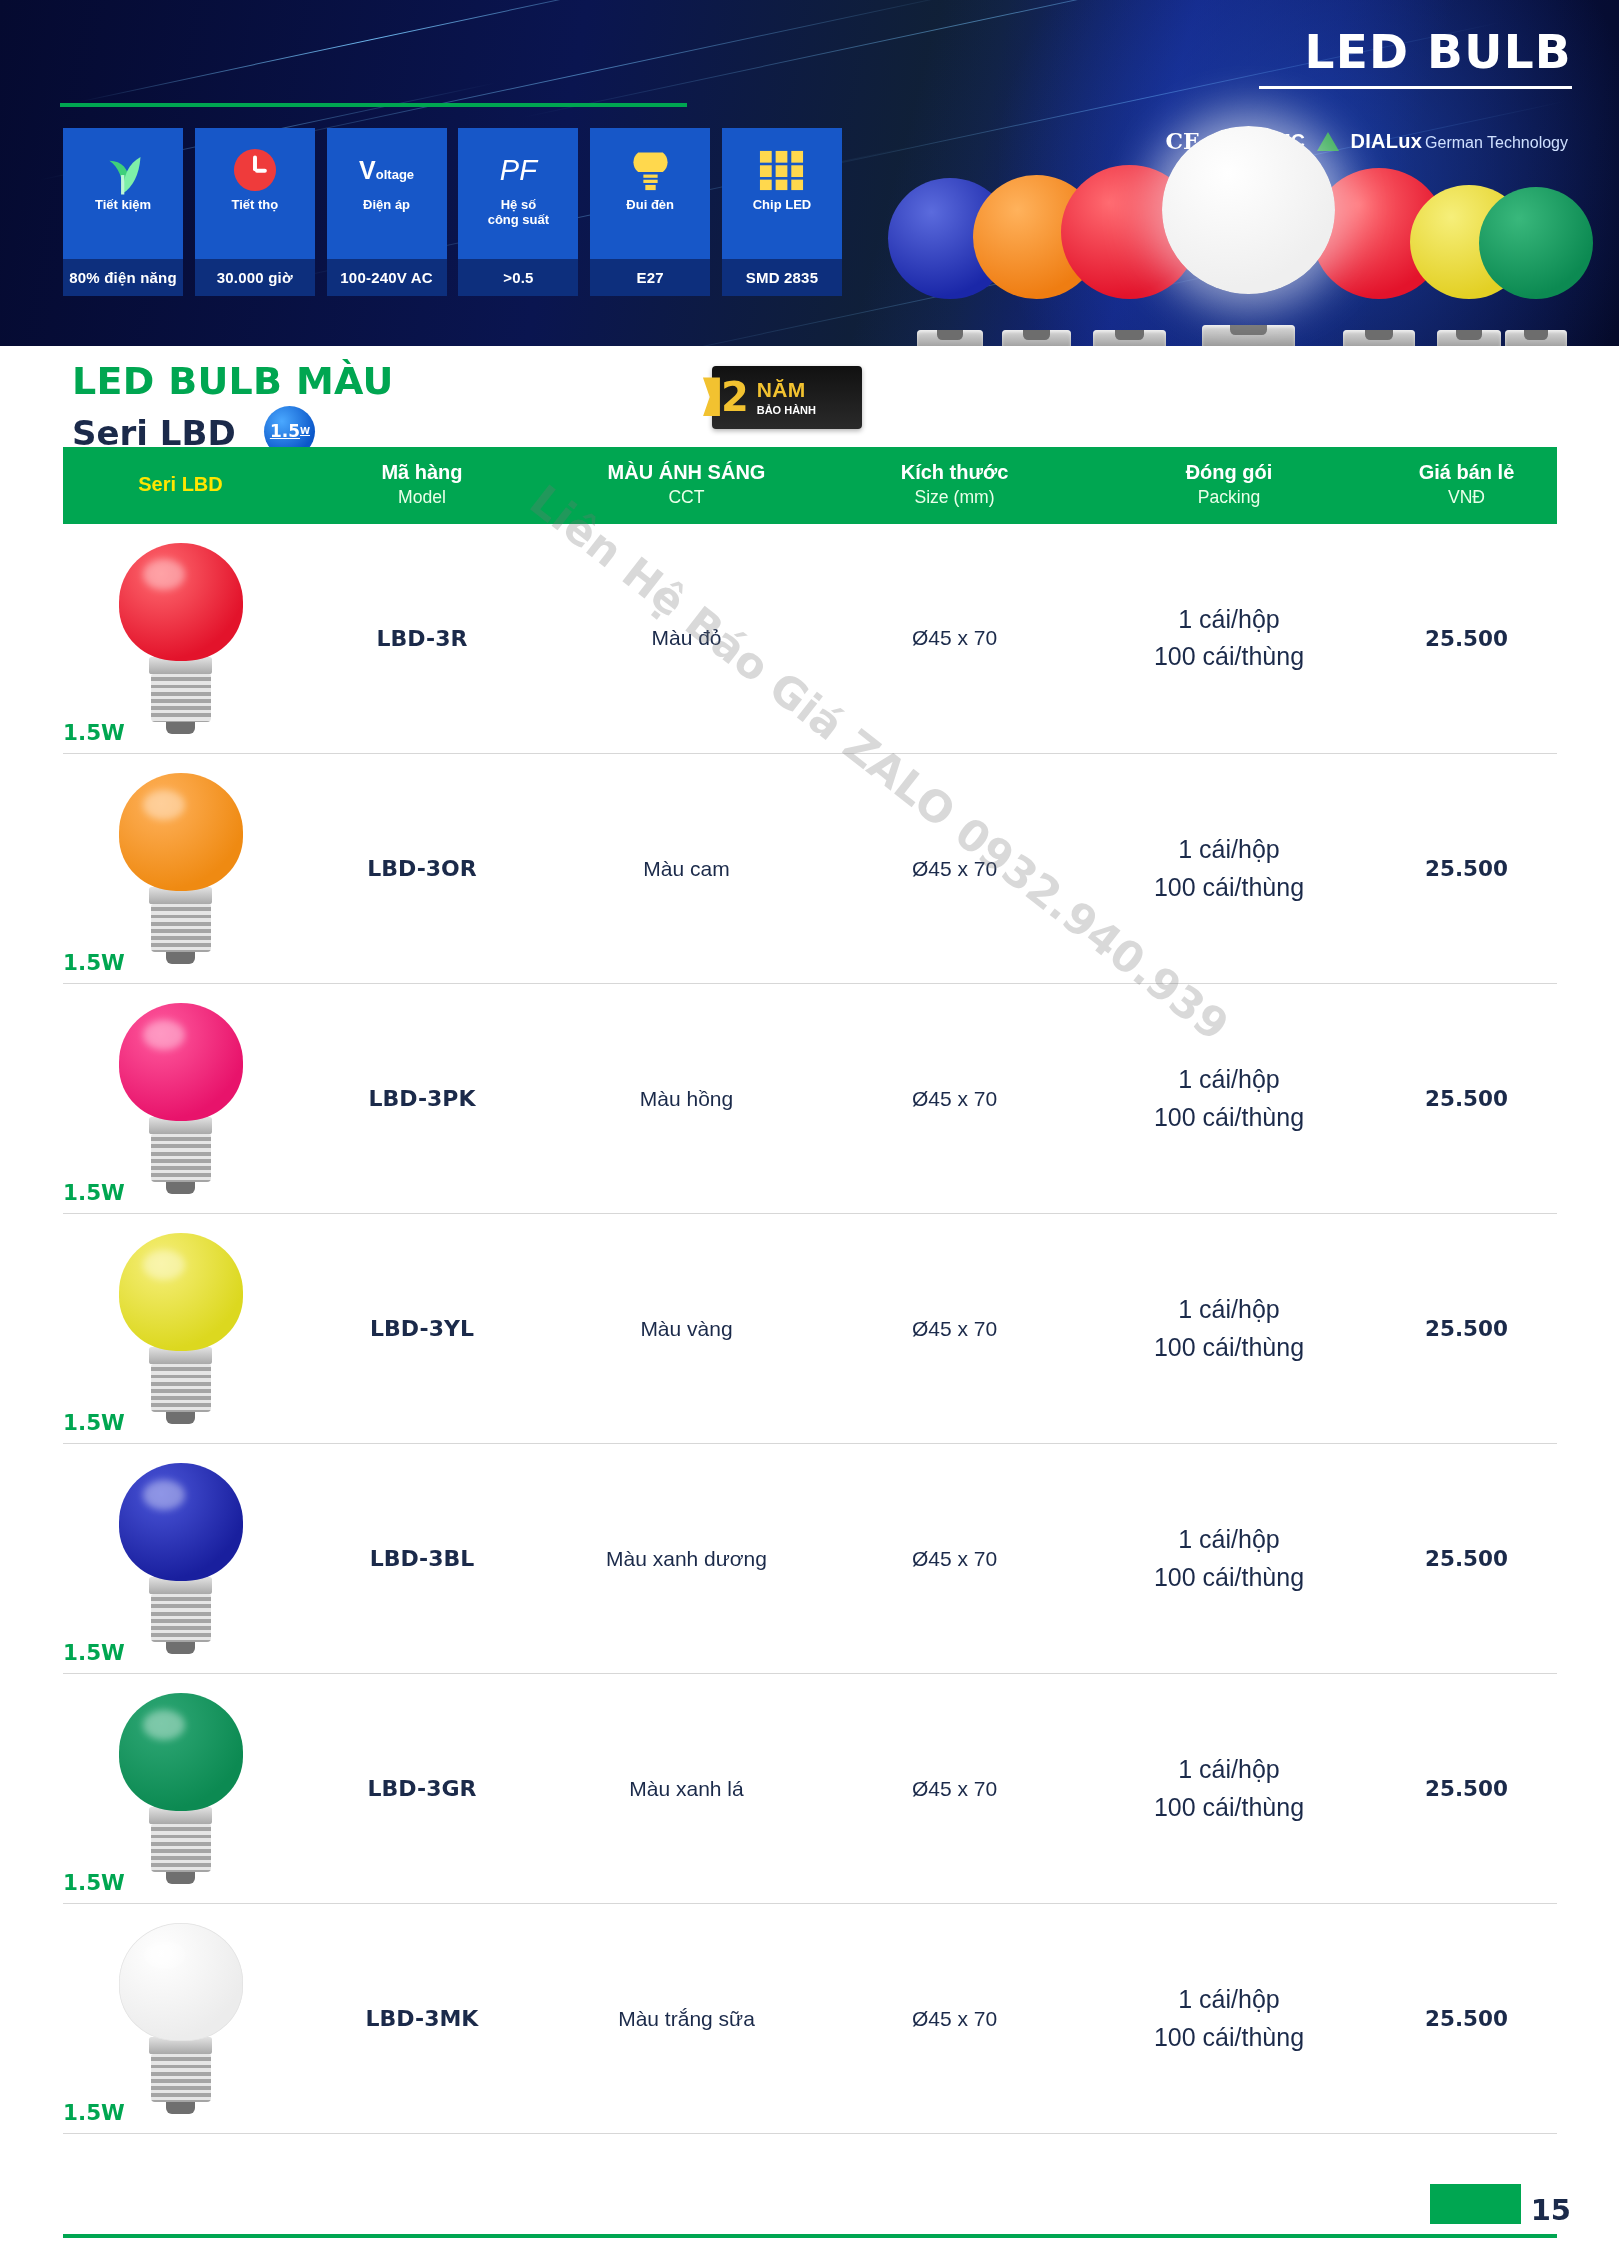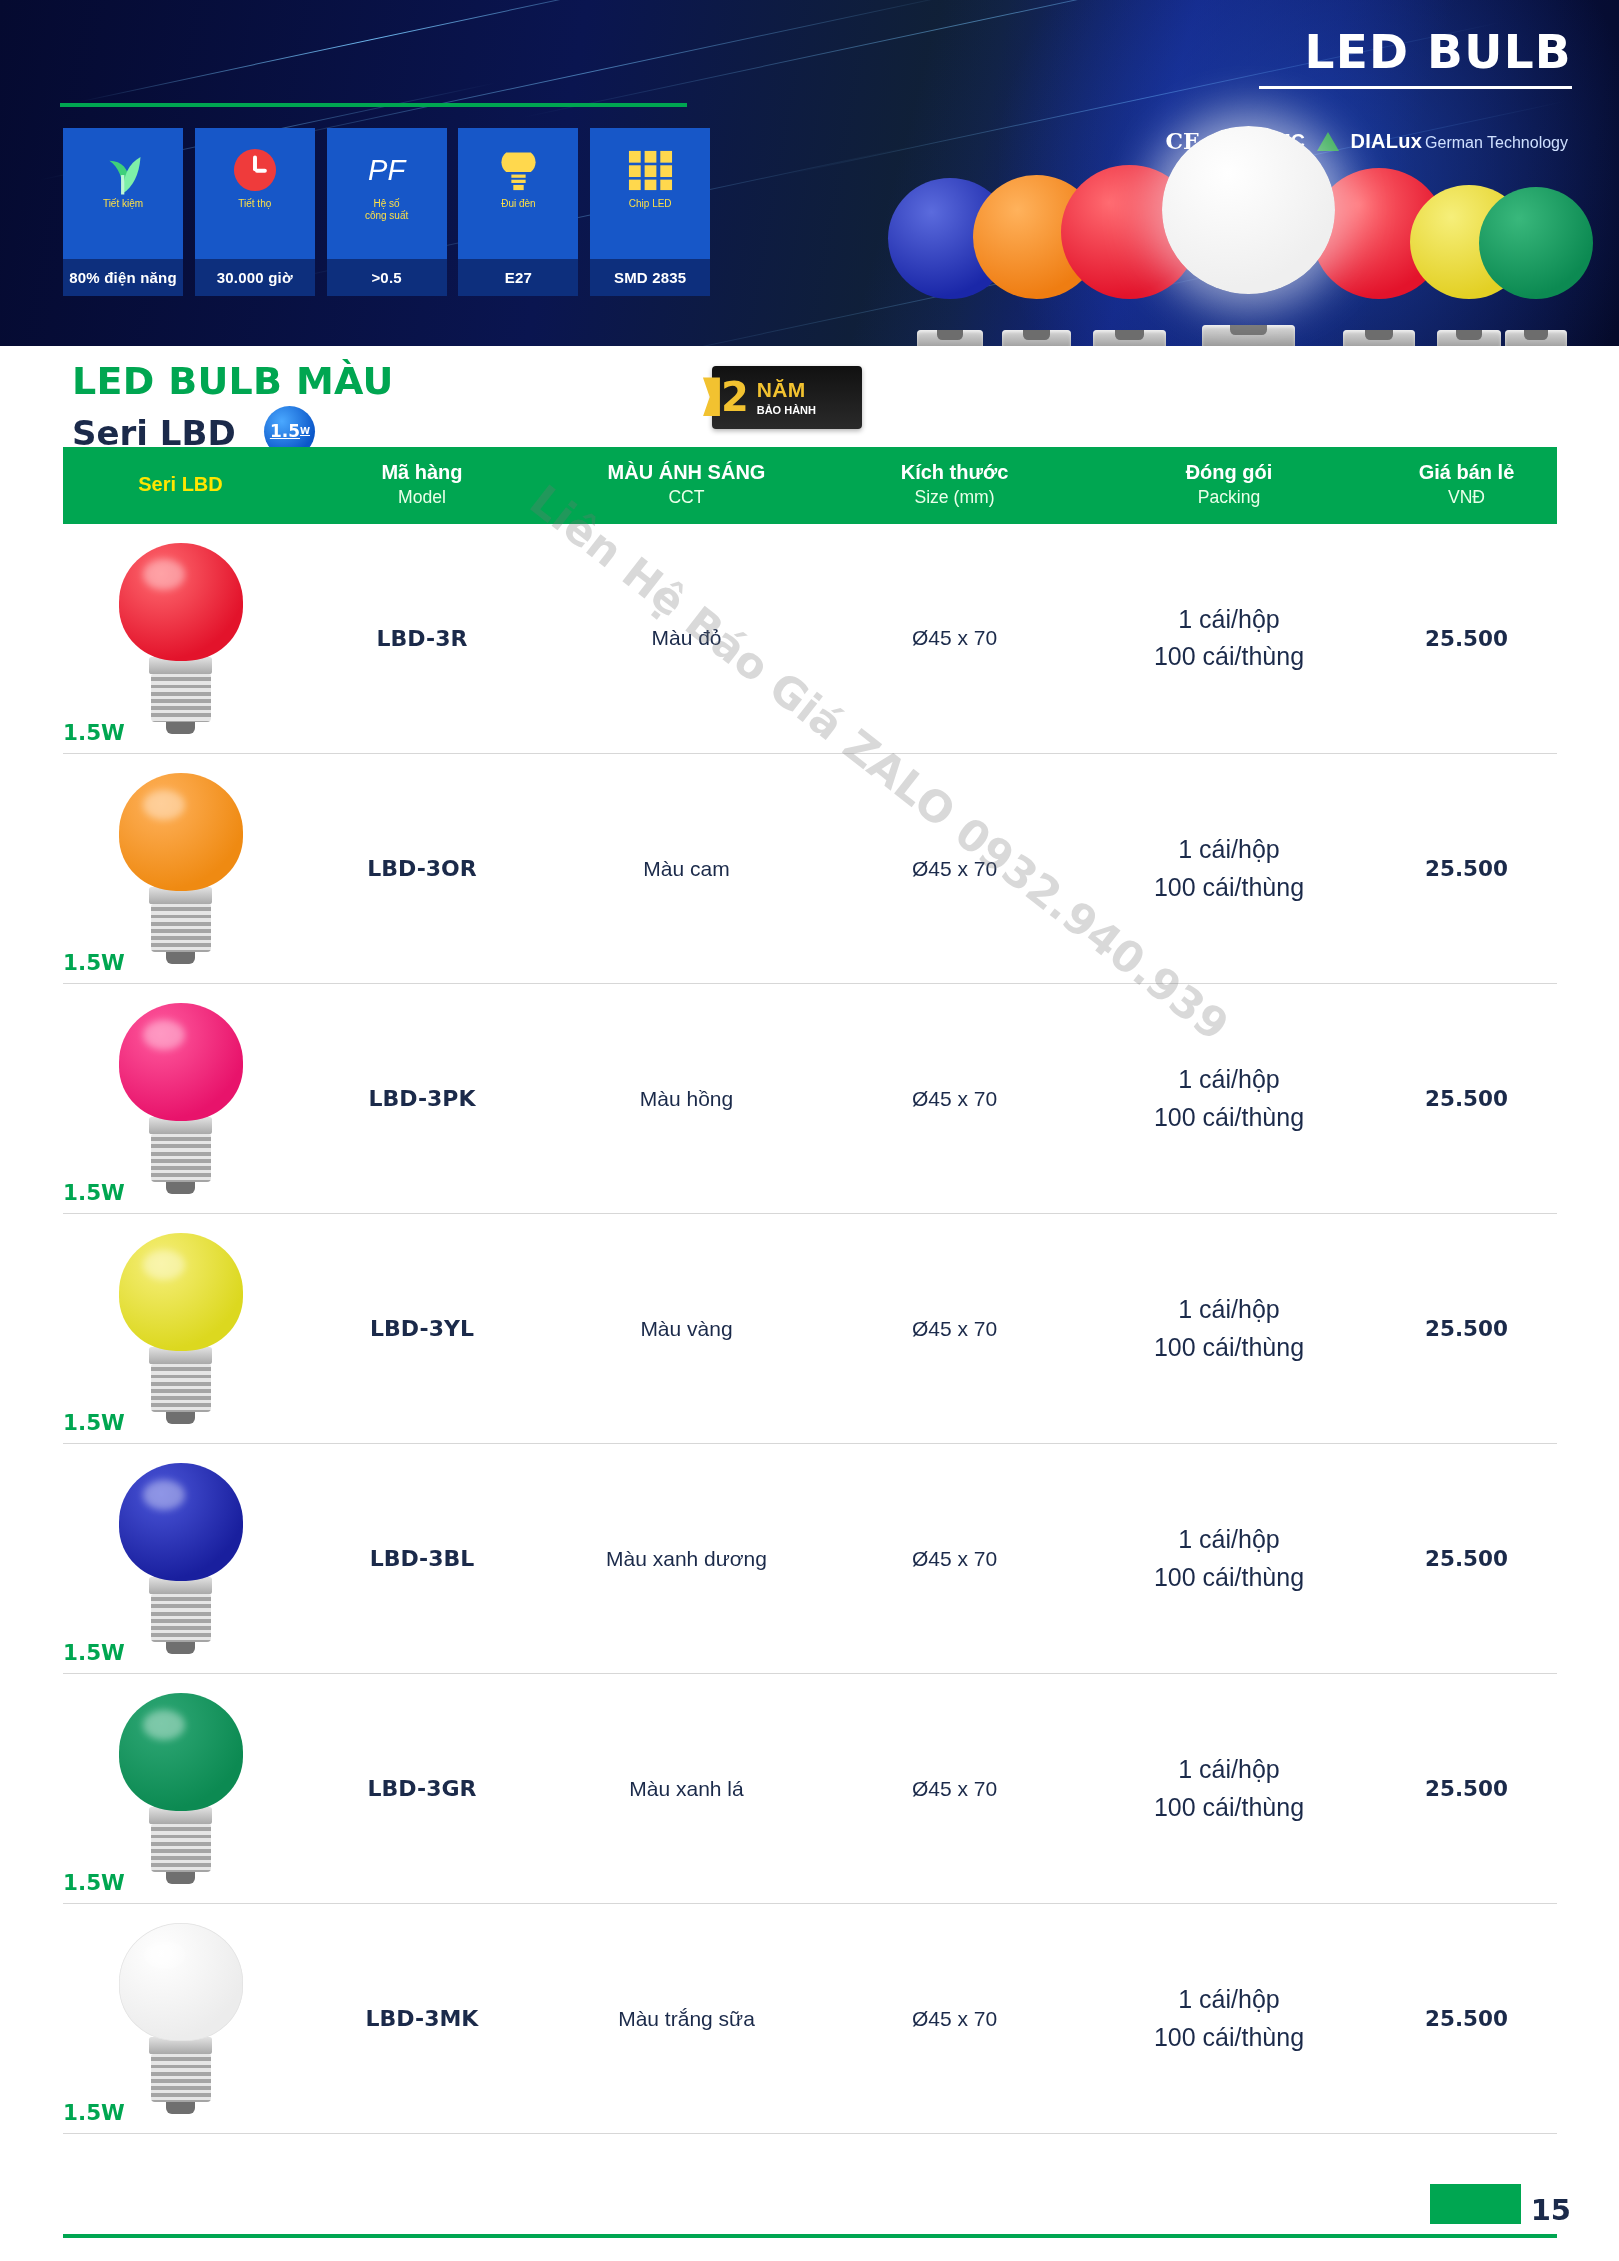--- a/index.html
+++ b/index.html
@@ -45,21 +45,21 @@
 
   
   .features { position:absolute; left: 63px; top: 128px; display:flex; gap: 11.8px; }
   .feat { width: 120px; display:flex; flex-direction:column; align-items:stretch; }
   .feat .box {
     height: 131px; background:#1757c8;
     display:flex; flex-direction:column; align-items:center; justify-content:flex-start;
     padding-top: 14.4px; color:#fff;
   }
   .feat .glyph { height: 56px; display:flex; align-items:center; justify-content:center; }
-  .feat .cap { font-size: 10px; line-height:1.15; text-align:center; color:#fde047; padding: 0 3.9px; }
+  .feat .cap { font-size: 13px; line-height:1.15; text-align:center; color:#ffffff; padding: 0 3.9px; font-weight: bold; }
   .feat .val {
     height: 37px; background:#0d2f7d; color:#fff; font-size:15px; font-weight:700;
     display:flex; align-items:center; justify-content:center; letter-spacing:0.2px;
   }
   .vtxt { font-size: 25px; font-weight: 800; }
   .vtxt small { font-size: 13px; font-weight:700; }
   .pf-txt { font-size: 29px; font-weight: 400; font-style: italic; }
 
   
   .certs { position:absolute; right: 51px; top: 128px; display:flex; align-items:center; gap:11.8px; }
@@ -262,20 +262,29 @@
             <circle cx="38" cy="38" r="32" fill="#ef3b3b"></circle>
             <rect x="35" y="16" width="6" height="24" rx="3" fill="#fff"></rect>
             <rect x="38" y="36" width="18" height="6" rx="3" fill="#fff"></rect>
           </svg>
         </div>
         <div class="cap">Tiết thọ</div>
       </div>
       <div class="val">30.000 giờ</div>
     </div>
 
+    <div class="feat">
+      <div class="box">
+        <div class="glyph">
+          <span class="vtxt" style="color:#fff;">V<small>oltage</small></span>
+        </div>
+        <div class="cap">Điện áp</div>
+      </div>
+      <div class="val">100-240V AC</div>
+    </div>
 
     <div class="feat">
       <div class="box">
         <div class="glyph">
           <span class="pf-txt">PF</span>
         </div>
         <div class="cap" style="white-space:pre-line;">Hệ số
 công suất</div>
       </div>
       <div class="val">&gt;0.5</div>

